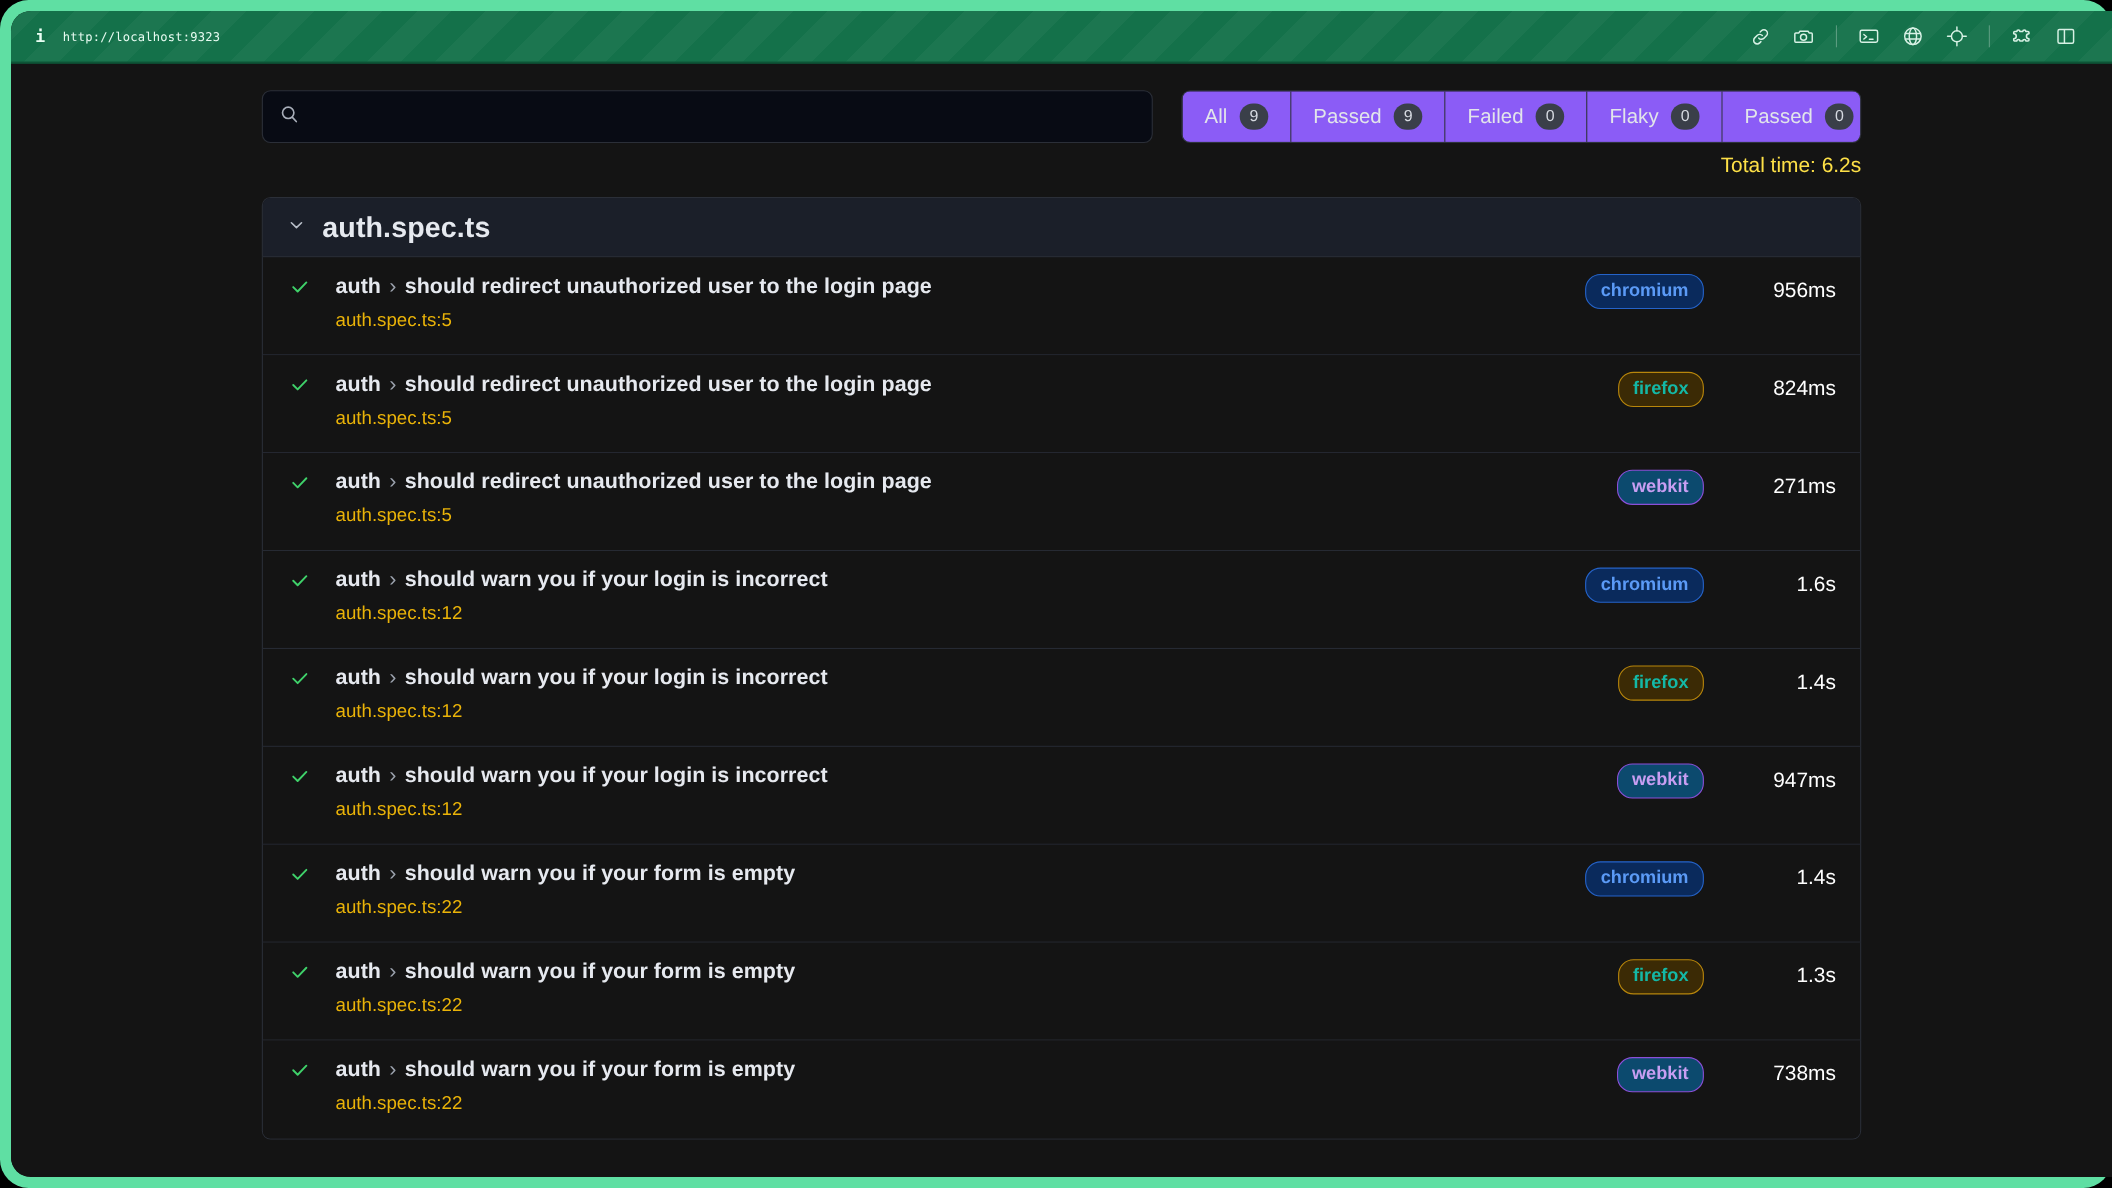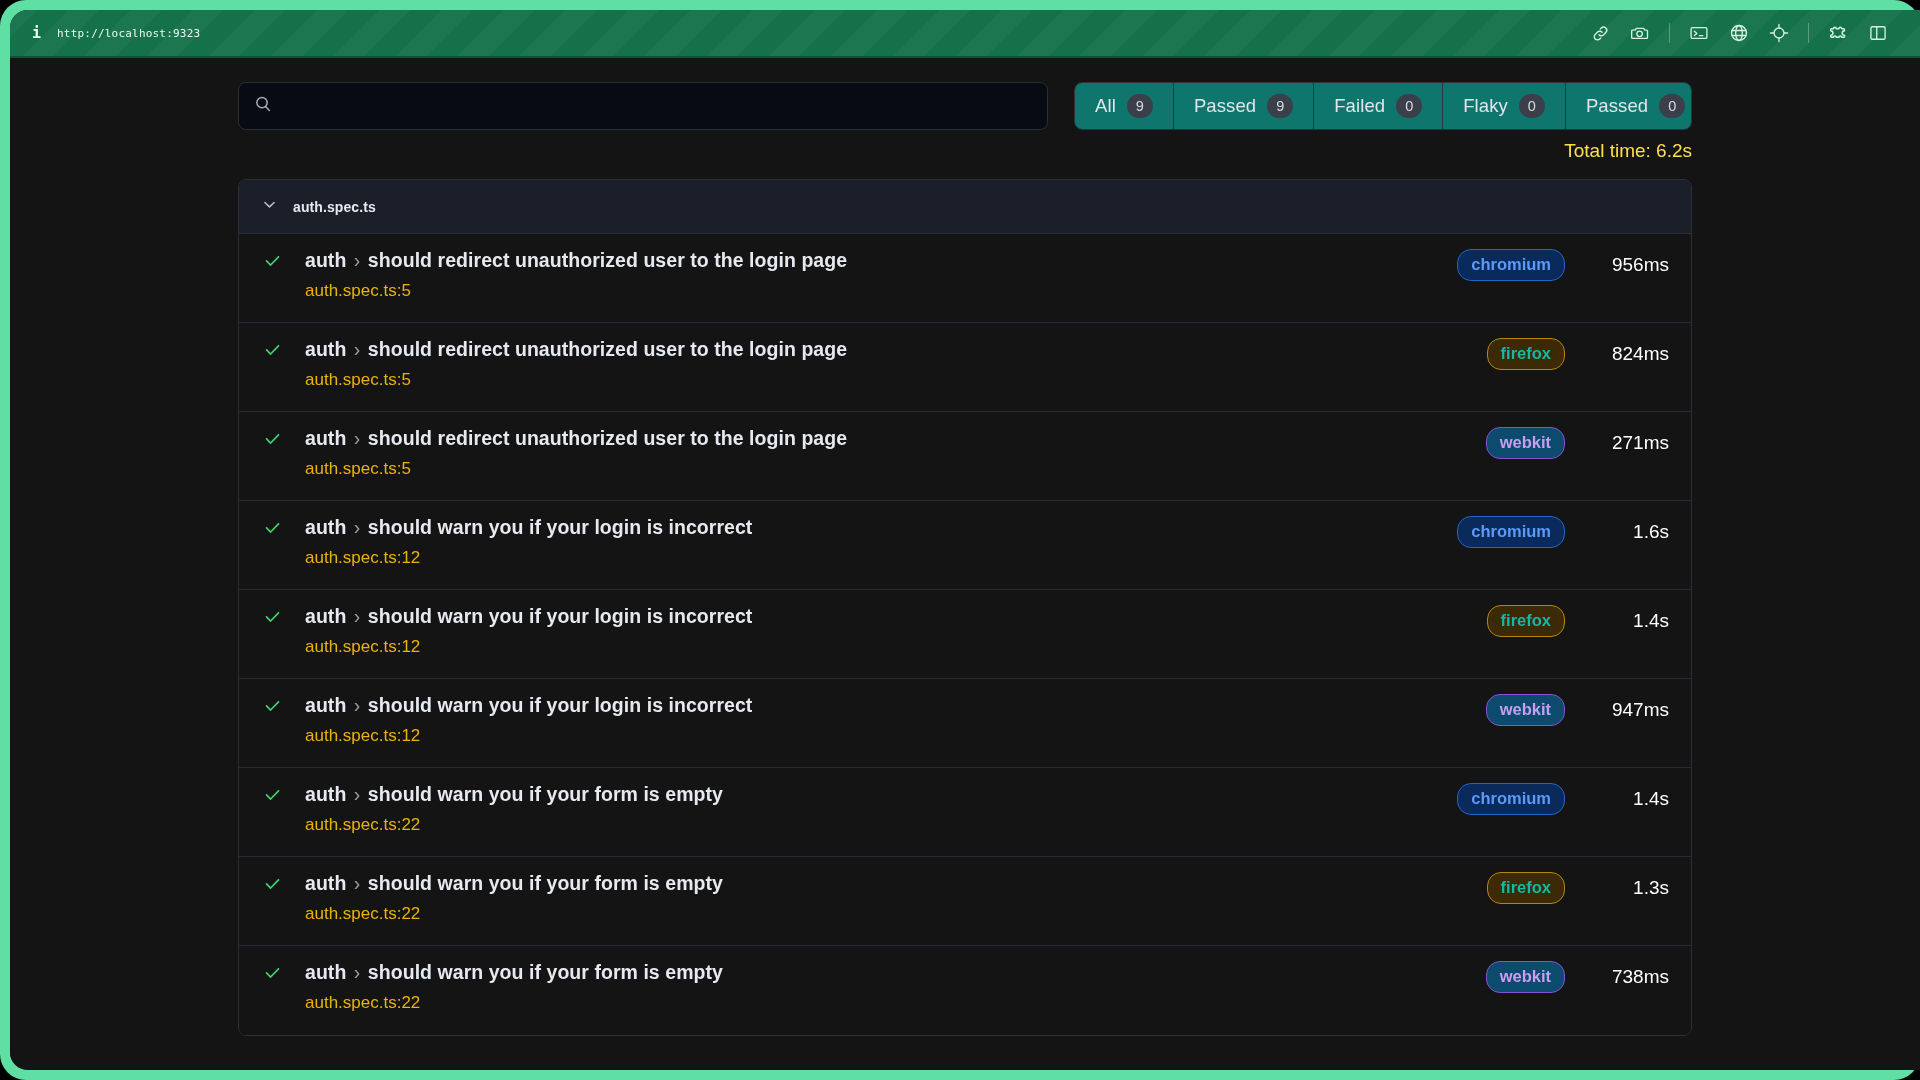--- a/index.html
+++ b/index.html
@@ -136,21 +136,21 @@
     height: 48px;
     background: #141414;
   }
   .filter-tab {
     display: flex;
     align-items: center;
     gap: 11px;
     padding: 0 20px;
     border-right: 1px solid #2e333c;
     cursor: pointer;
-    background: #0f766e;
+    background: #8b5cf6;
   }
   .filter-tab:last-child { border-right: none; }
   .filter-label {
     font-size: 18.5px;
     color: #e2e5ea;
     letter-spacing: 0.1px;
   }
   .filter-count {
     min-width: 26px;
     height: 24px;
@@ -189,21 +189,21 @@
     display: flex;
     align-items: center;
     gap: 15px;
     height: 54px;
     padding: 0 22px;
     background: #1b1f29;
     border-bottom: 1px solid #2b2f38;
     cursor: pointer;
   }
   .file-name {
-    font-size: 14px;
+    font-size: 26px;
     font-weight: bold;
     color: #e6e9ef;
     letter-spacing: 0.1px;
   }
 
   .test-row {
     display: flex;
     align-items: flex-start;
     padding: 14px 22px 16px 22px;
     border-bottom: 1px solid #262a33;
@@ -244,21 +244,21 @@
   .test-location {
     margin-top: 8px;
     font-size: 17px;
     color: #eab308;
   }
 
   .test-meta {
     flex: 0 0 auto;
     display: flex;
     align-items: center;
-    gap: 0;
+    gap: 16px;
     margin-top: 1px;
   }
   .badge {
     font-size: 16.5px;
     font-weight: bold;
     line-height: 1;
     padding: 6px 13px 7px 13px;
     border-radius: 14px;
     border: 1px solid transparent;
     white-space: nowrap;

